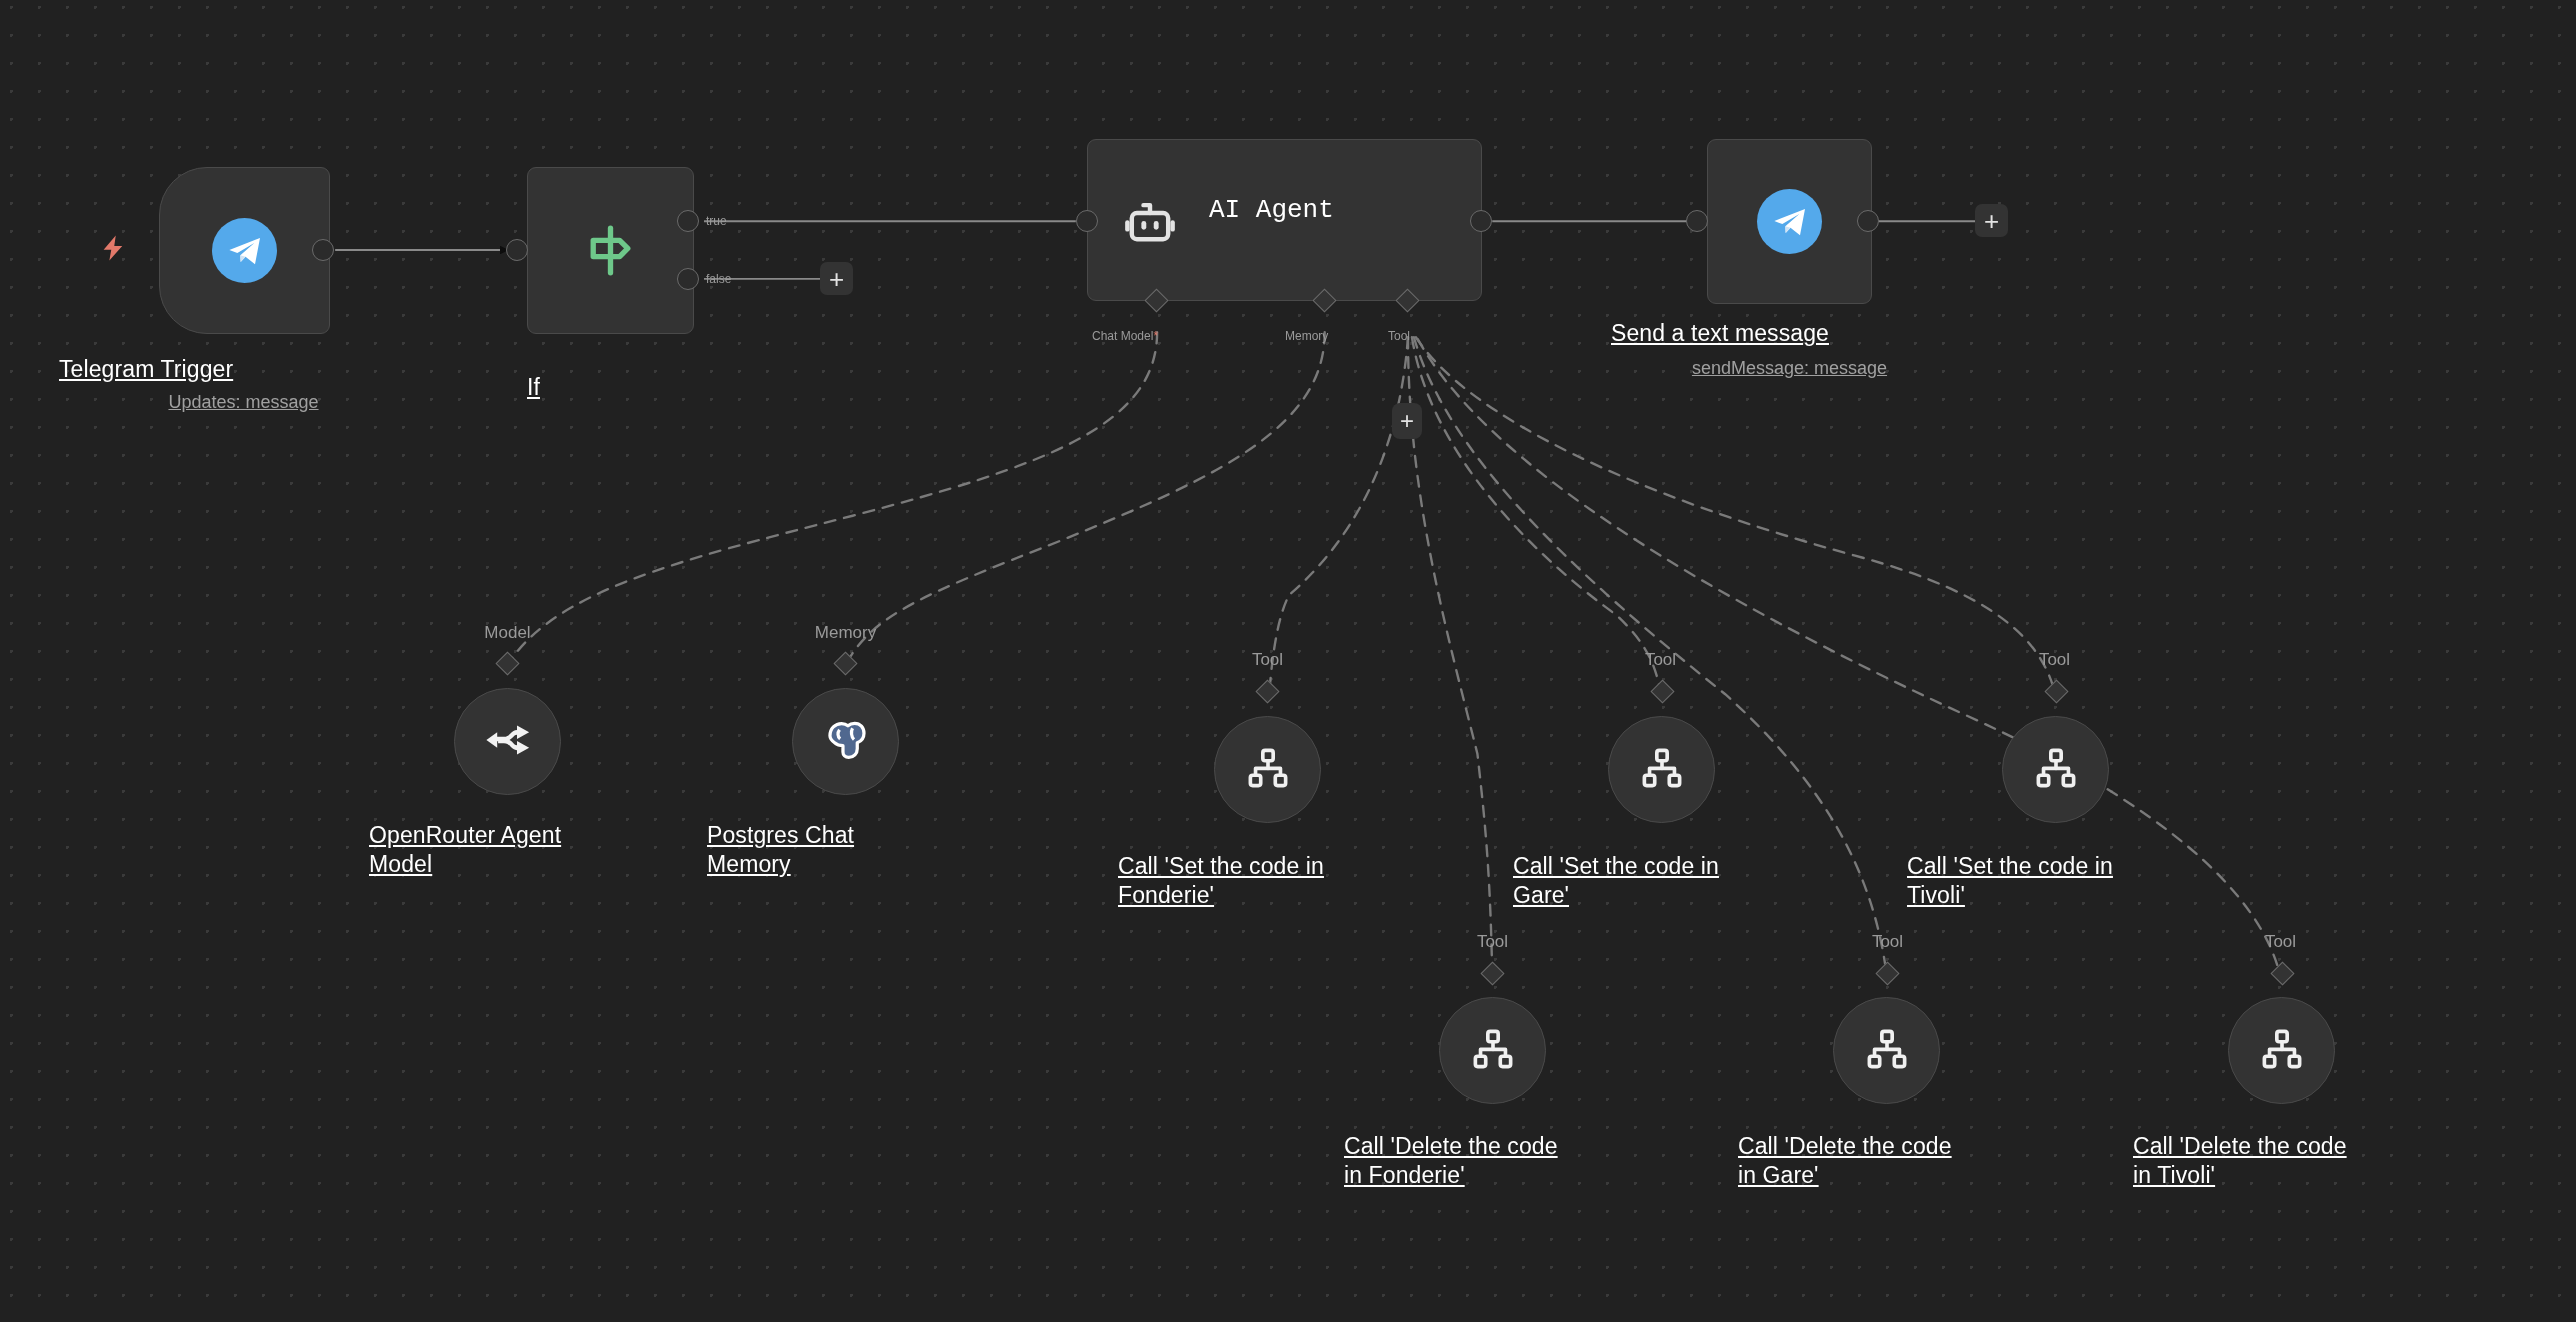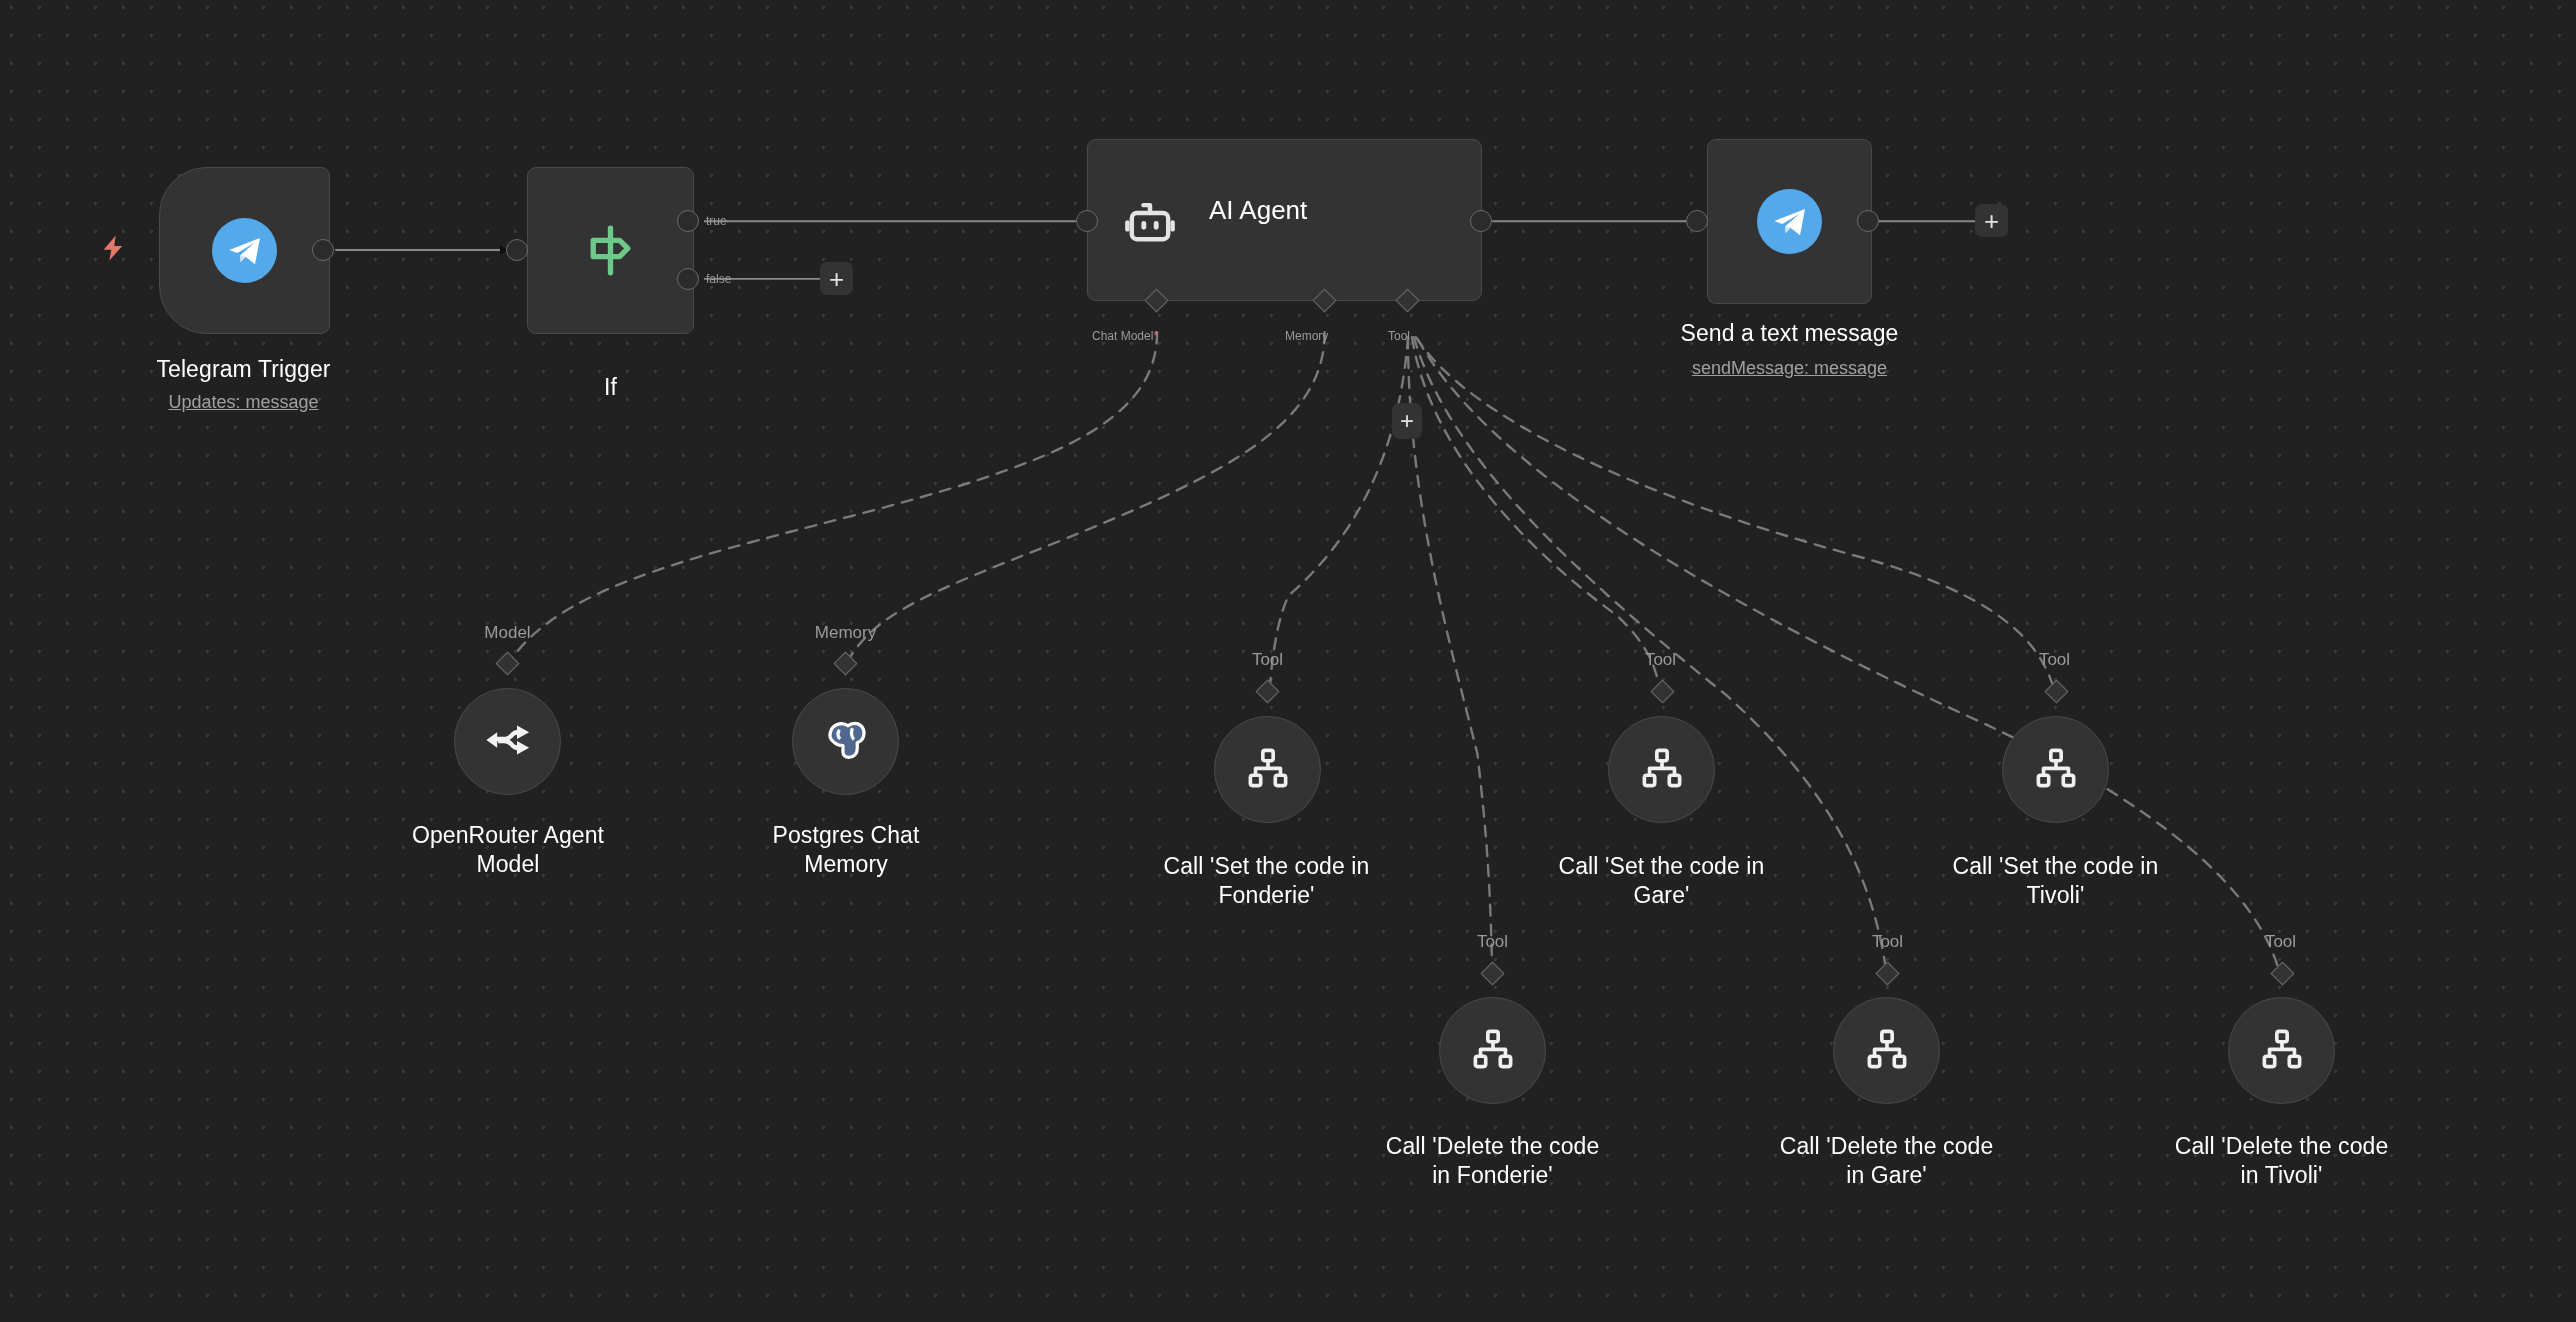--- a/index.html
+++ b/index.html
@@ -35,20 +35,21 @@
 
   
   .node {
     position: absolute;
   }
   .box {
     position: absolute;
     background: #333333;
     border: 1.5px solid #4a4a4a;
     box-sizing: border-box;
+    font-family: Liberation Mono, monospace;
   }
   .box.rect   { border-radius: 9px; }
   .box.trigger{ border-radius: 48px 9px 9px 48px; }
   .box.agent  { border-radius: 9px; }
 
   .circ-node {
     position: absolute;
     width: 107px;
     height: 107px;
     border-radius: 50%;
@@ -78,26 +79,27 @@
     height: 17px;
     background: #333333;
     border: 1.5px solid #6a6a6a;
     box-sizing: border-box;
     transform: rotate(45deg);
   }
 
   
   .title {
     position: absolute;
-    text-align: center;
+    text-align: left;
     color: #ffffff;
     font-size: 23px;
     line-height: 29px;
     letter-spacing: 0.1px;
     white-space: pre-line;
+    text-decoration: underline;
   }
   .subtitle {
     position: absolute;
     text-align: center;
     color: #a0a0a0;
     font-size: 18px;
     line-height: 23px;
     text-decoration: underline;
   }
   .port-label {

